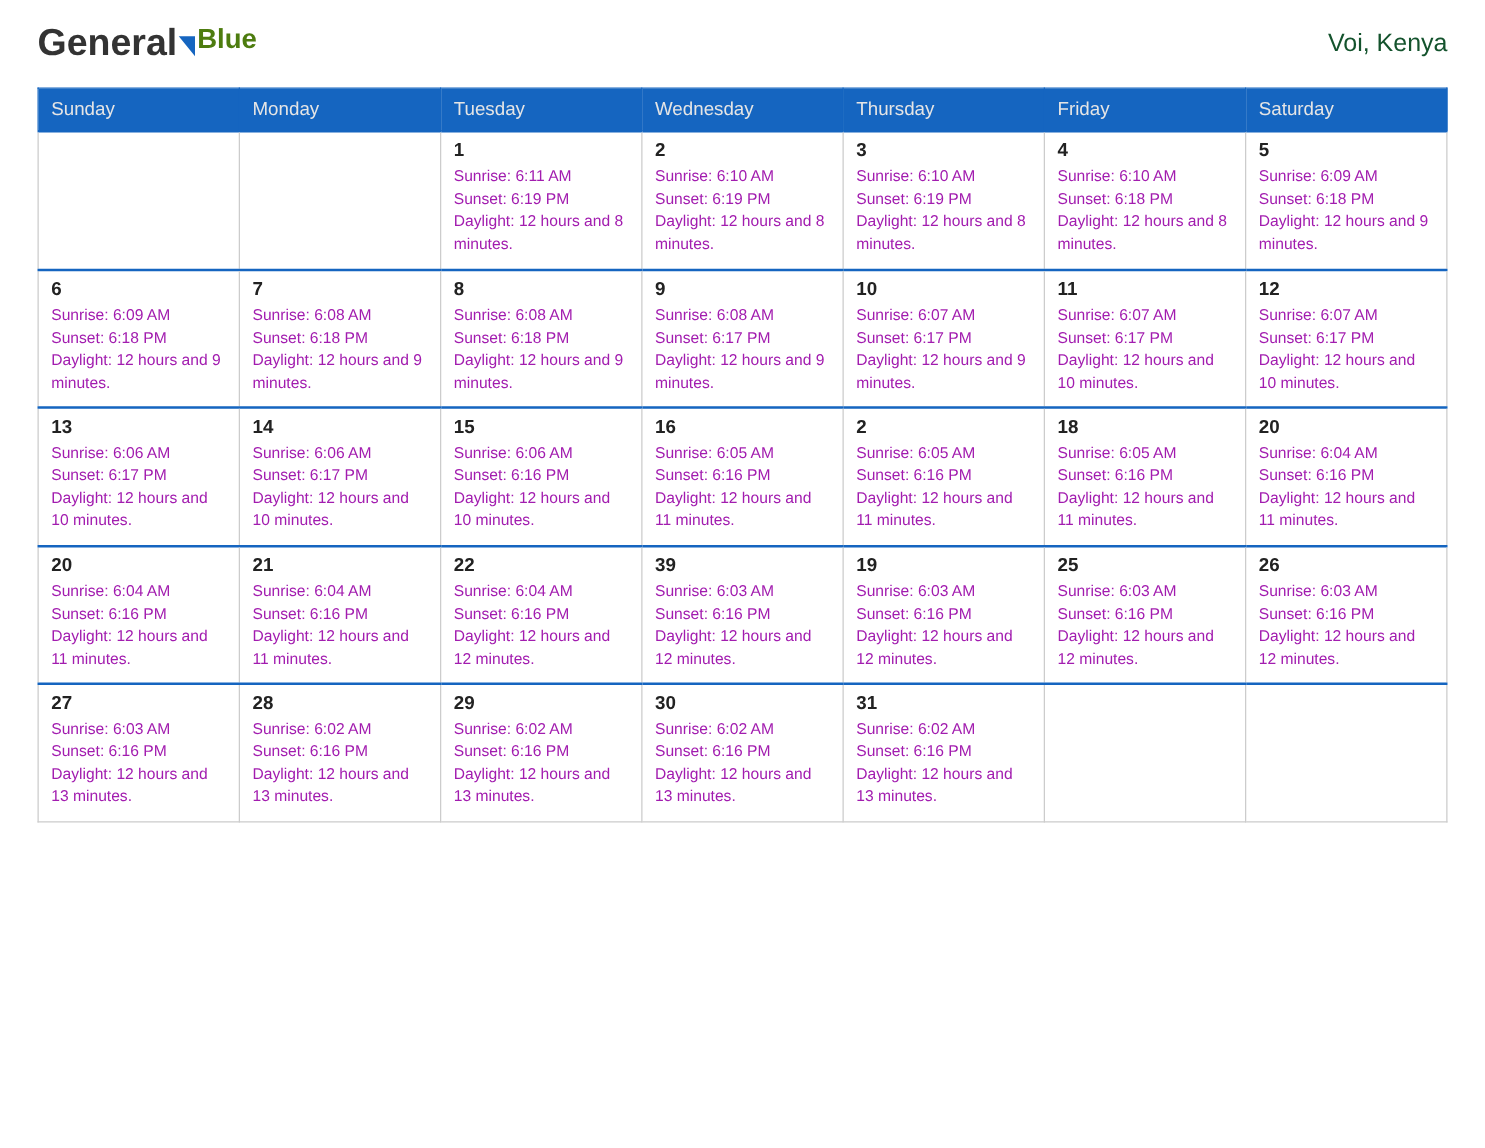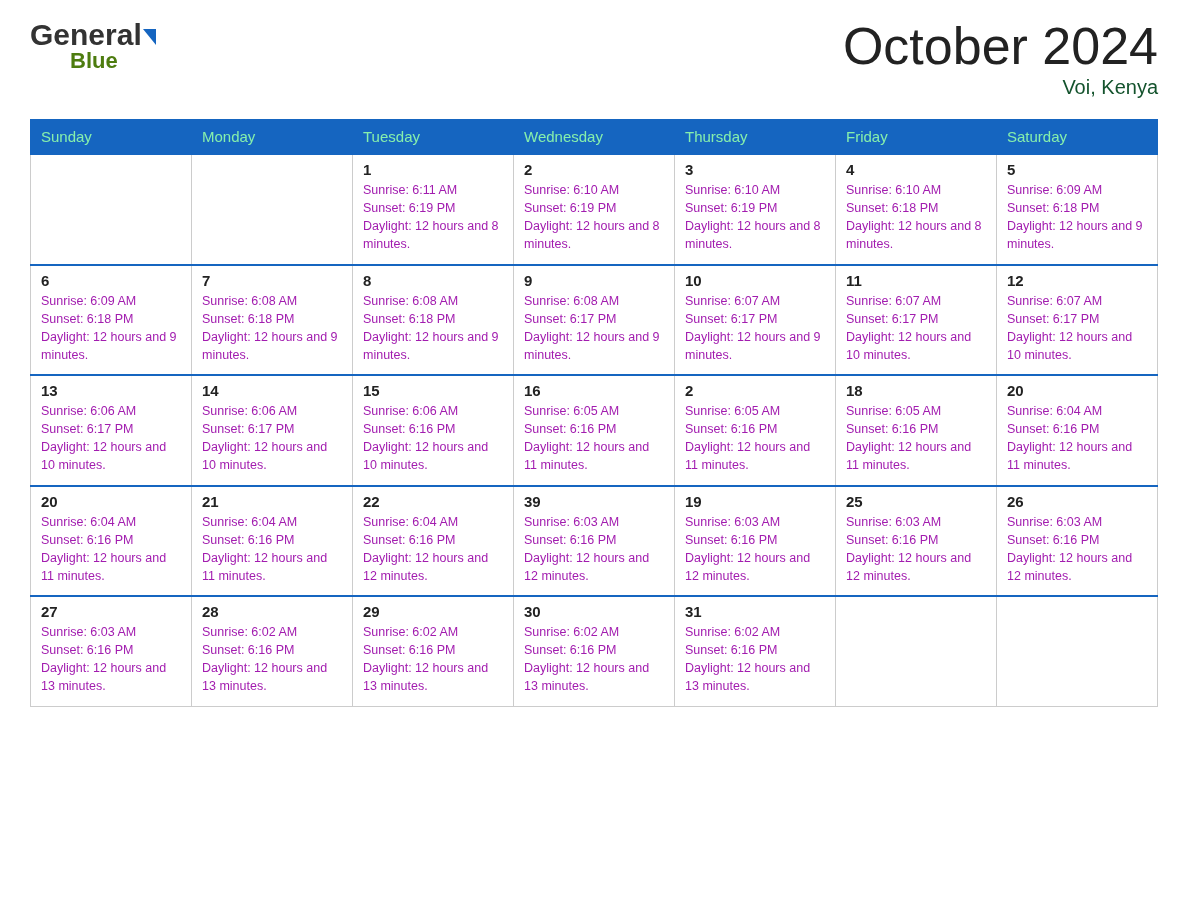--- a/index.html
+++ b/index.html
@@ -11,22 +11,22 @@
       min-height: 918px;
     }
     #header {
       display: flex;
       justify-content: space-between;
       align-items: flex-start;
       margin-bottom: 20px;
     }
     #logo {
       display: flex;
-      flex-direction: column;
-      align-items: center;
+      flex-direction: row;
+      align-items: flex-start;
     }
     #title-block {
       text-align: right;
     }
     #month-title {
       font-size: 52px;
       font-weight: 300;
       color: #222;
       line-height: 1;
     }
@@ -34,21 +34,21 @@
       font-size: 20px;
       color: #14532d;
       margin-top: 4px;
     }
     #calendar {
       width: 100%;
       border-collapse: collapse;
     }
     #calendar thead tr th {
       background: #1565c0;
-      color: #86efac;
+      color: #e5e5e5;
       font-size: 15px;
       font-weight: normal;
       padding: 8px 10px;
       text-align: left;
       border: 1px solid #1565c0;
     }
     #calendar tbody tr td {
       vertical-align: top;
       padding: 6px 10px 10px 10px;
       border: 1px solid #ccc;
@@ -76,21 +76,20 @@
 
 <div id="header">
   <div id="logo">
     <div style="display:flex; align-items:center; line-height:1;">
       <span style="font-size:30px; font-weight:bold; color:#333;">General</span>
       <span style="display:inline-block; width:0; height:0; border-left:13px solid transparent; border-right:0px solid transparent; border-top:16px solid #1565c0; margin-left:1px; margin-top:4px;"></span>
     </div>
     <div style="font-size:22px; font-weight:bold; color:#4d7c0f; margin-top:-2px; margin-left:2px;">Blue</div>
   </div>
   <div id="title-block">
-    <div id="month-title">October 2024</div>
     <div id="location">Voi, Kenya</div>
   </div>
 </div>
 
 <table id="calendar">
   <thead>
     <tr id="calendar-header-row">
     <th>Sunday</th>
         <th>Monday</th>
         <th>Tuesday</th>

